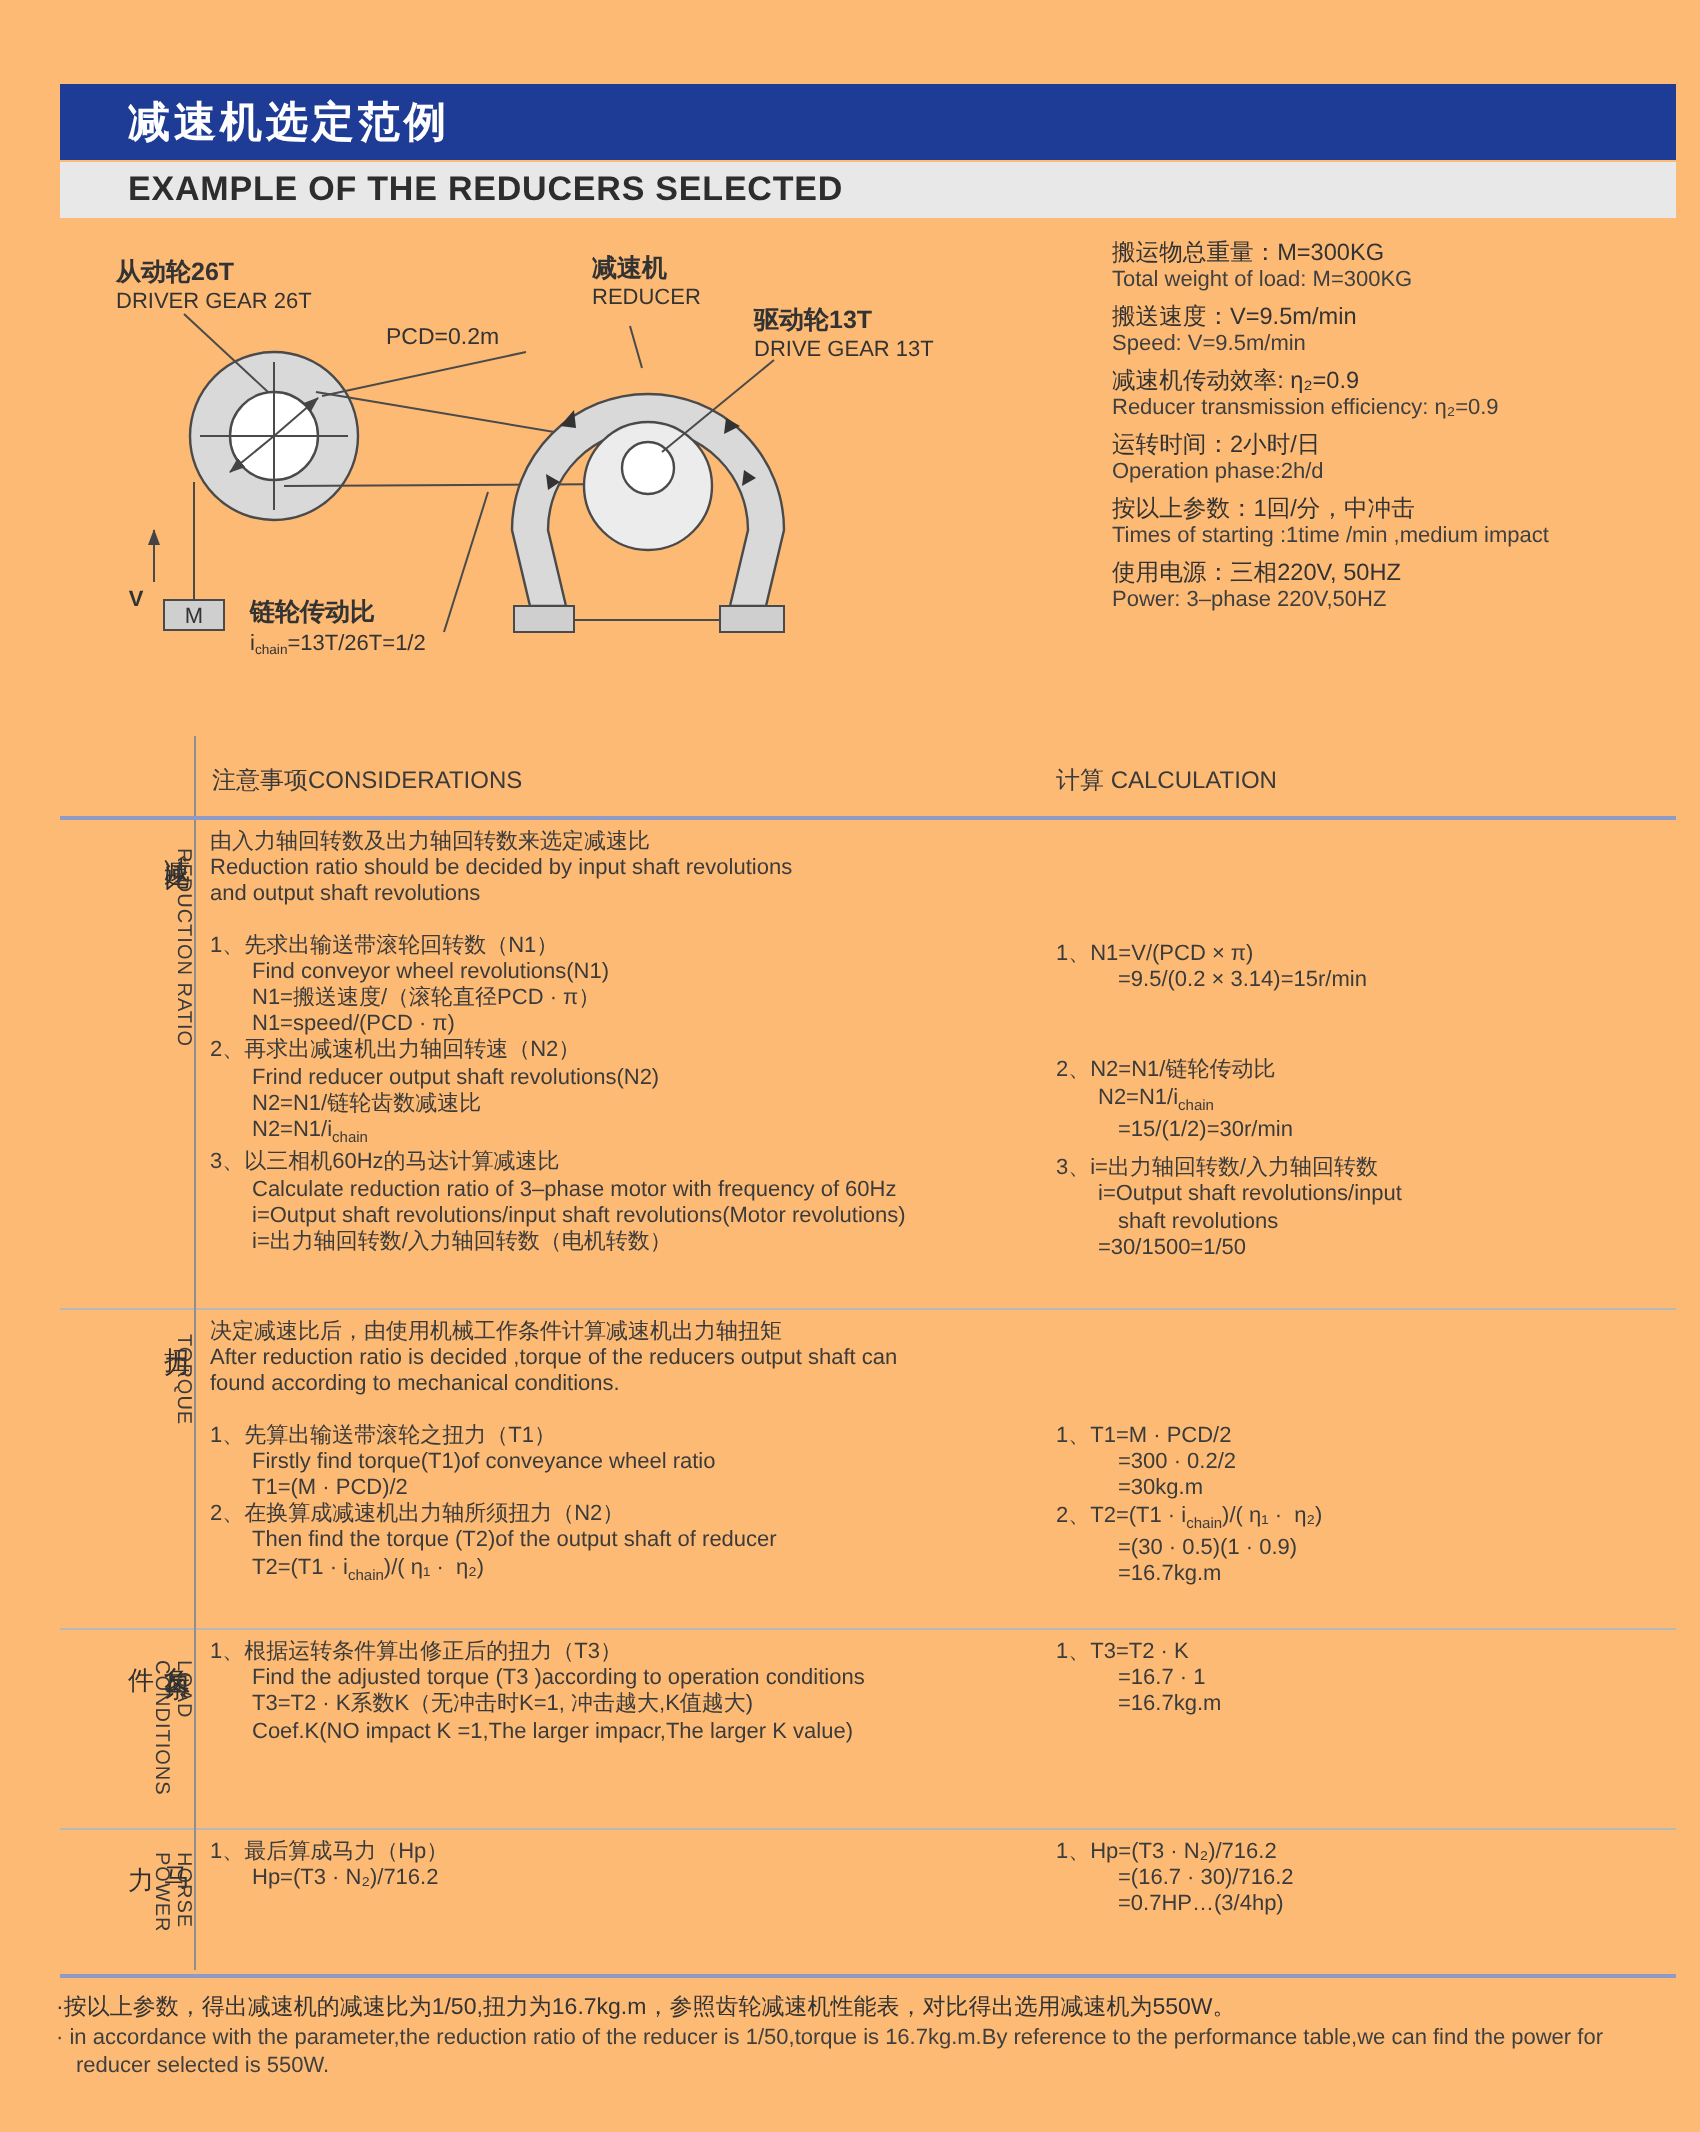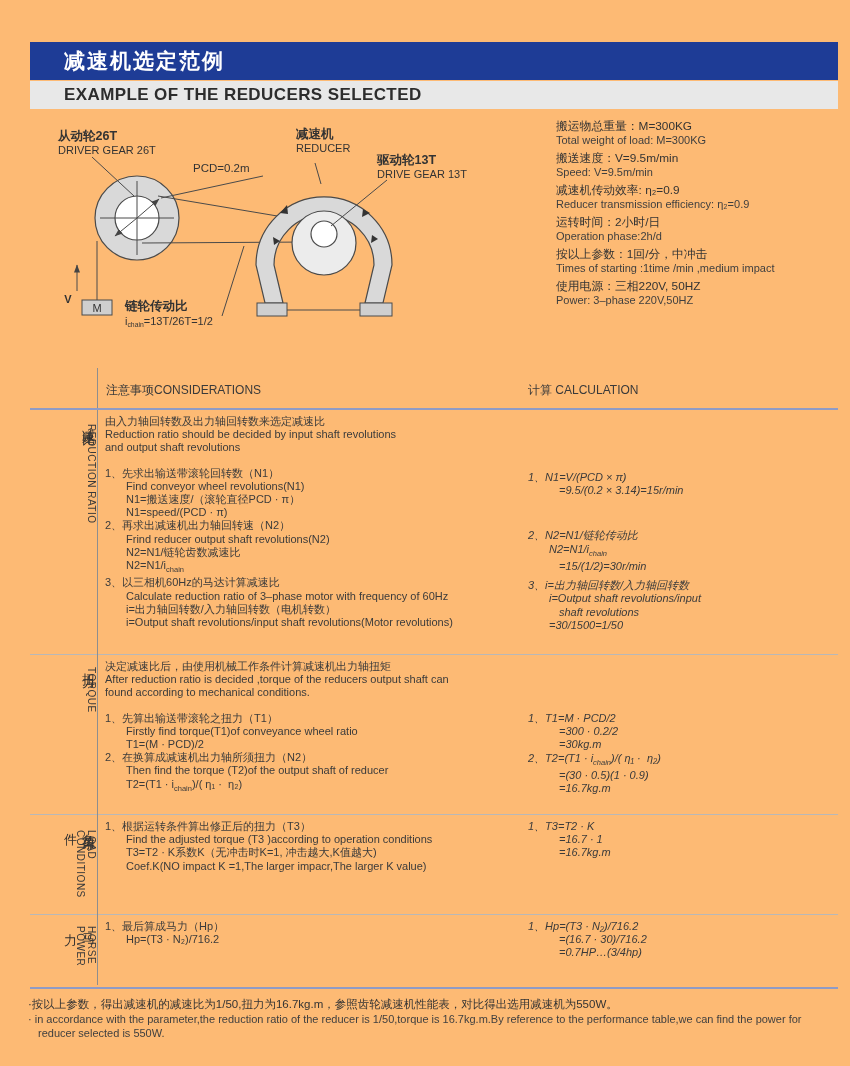--- a/index.html
+++ b/index.html
@@ -32,21 +32,21 @@
   .thead{position:relative;height:40px;border-bottom:2px solid var(--lineblue,#8f9bc6);text-align:center;}
   .thead .h-cons{position:absolute;left:76px;top:14px;font-size:12px;color:#3a3a3a;}
   .thead .h-calc{position:absolute;left:498px;top:14px;font-size:12px;color:#3a3a3a;}
   .trow{display:flex;box-sizing:border-box;overflow:hidden;}
   .trow + .trow{border-top:1px solid #b8b8b8;}
   .rlabel{width:67px;box-sizing:border-box;padding-top:8px;writing-mode:vertical-rl;text-orientation:mixed;
           display:flex;justify-content:flex-start;}
   .rlabel .zh{font-size:13px;letter-spacing:2px;color:#2f2f2f;margin-left:4px;}
   .rlabel .en{font-size:10px;letter-spacing:0.5px;color:#3a3a3a;}
   .cell-cons{width:423px;box-sizing:border-box;padding:5px 8px 0 8px;}
-  .cell-calc{width:318px;box-sizing:border-box;padding:5px 8px 0 8px;font-style:italic;}
+  .cell-calc{width:318px;box-sizing:border-box;padding:5px 8px 0 8px;}
   .ln{font-size:11px;line-height:13.2px;white-space:pre-wrap;}
   .ln sub{font-size:7.5px;}
   .i1{margin-left:21px;}
   .i2{margin-left:31px;}
   .endline{border-top:2px solid var(--lineblue,#8f9bc6);}
   
   .pfooter{position:absolute;left:28px;top:997px;width:812px;}
   .f-cn{font-size:11.5px;line-height:15px;color:#333;}
   .f-en{font-size:11px;line-height:14px;color:#3f3f3f;}
   .f-ind{margin-left:10px;}
@@ -170,22 +170,22 @@
             <div class="ln i0" style="margin-top: 12px;">1、先求出输送带滚轮回转数（N1）</div>
             <div class="ln i1">Find conveyor wheel revolutions(N1)</div>
             <div class="ln i1">N1=搬送速度/（滚轮直径PCD · π）</div>
             <div class="ln i1">N1=speed/(PCD · π)</div>
             <div class="ln i0">2、再求出减速机出力轴回转速（N2）</div>
             <div class="ln i1">Frind reducer output shaft revolutions(N2)</div>
             <div class="ln i1">N2=N1/链轮齿数减速比</div>
             <div class="ln i1">N2=N1/i<sub>chain</sub></div>
             <div class="ln i0">3、以三相机60Hz的马达计算减速比</div>
             <div class="ln i1">Calculate reduction ratio of 3–phase motor with frequency of 60Hz</div>
+            <div class="ln i1">i=Output shaft revolutions/input shaft revolutions(Motor revolutions)</div>
             <div class="ln i1">i=出力轴回转数/入力轴回转数（电机转数）</div>
-            <div class="ln i1">i=Output shaft revolutions/input shaft revolutions(Motor revolutions)</div>
           </div>
           <div class="cell-calc">
             <div class="ln i0" style="margin-top: 56px;">1、N1=V/(PCD × π)</div>
             <div class="ln i2">=9.5/(0.2 × 3.14)=15r/min</div>
             <div class="ln i0" style="margin-top: 32px;">2、N2=N1/链轮传动比</div>
             <div class="ln i1">N2=N1/i<sub>chain</sub></div>
             <div class="ln i2">=15/(1/2)=30r/min</div>
             <div class="ln i0" style="margin-top: 6px;">3、i=出力轴回转数/入力轴回转数</div>
             <div class="ln i1">i=Output shaft revolutions/input</div>
             <div class="ln i2">shaft revolutions</div>

